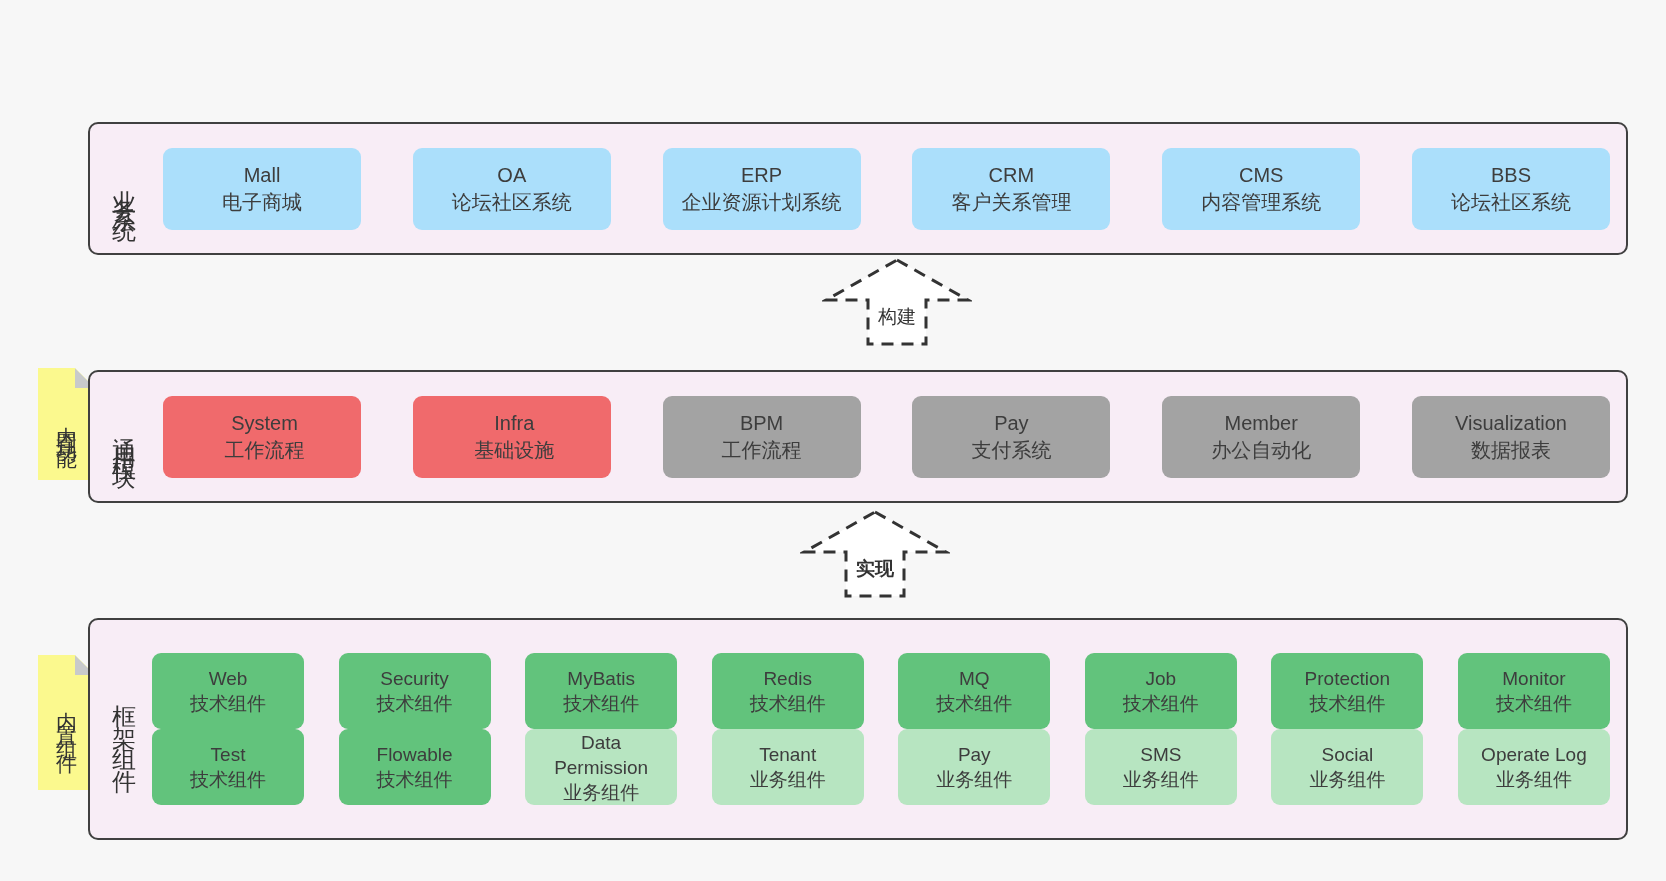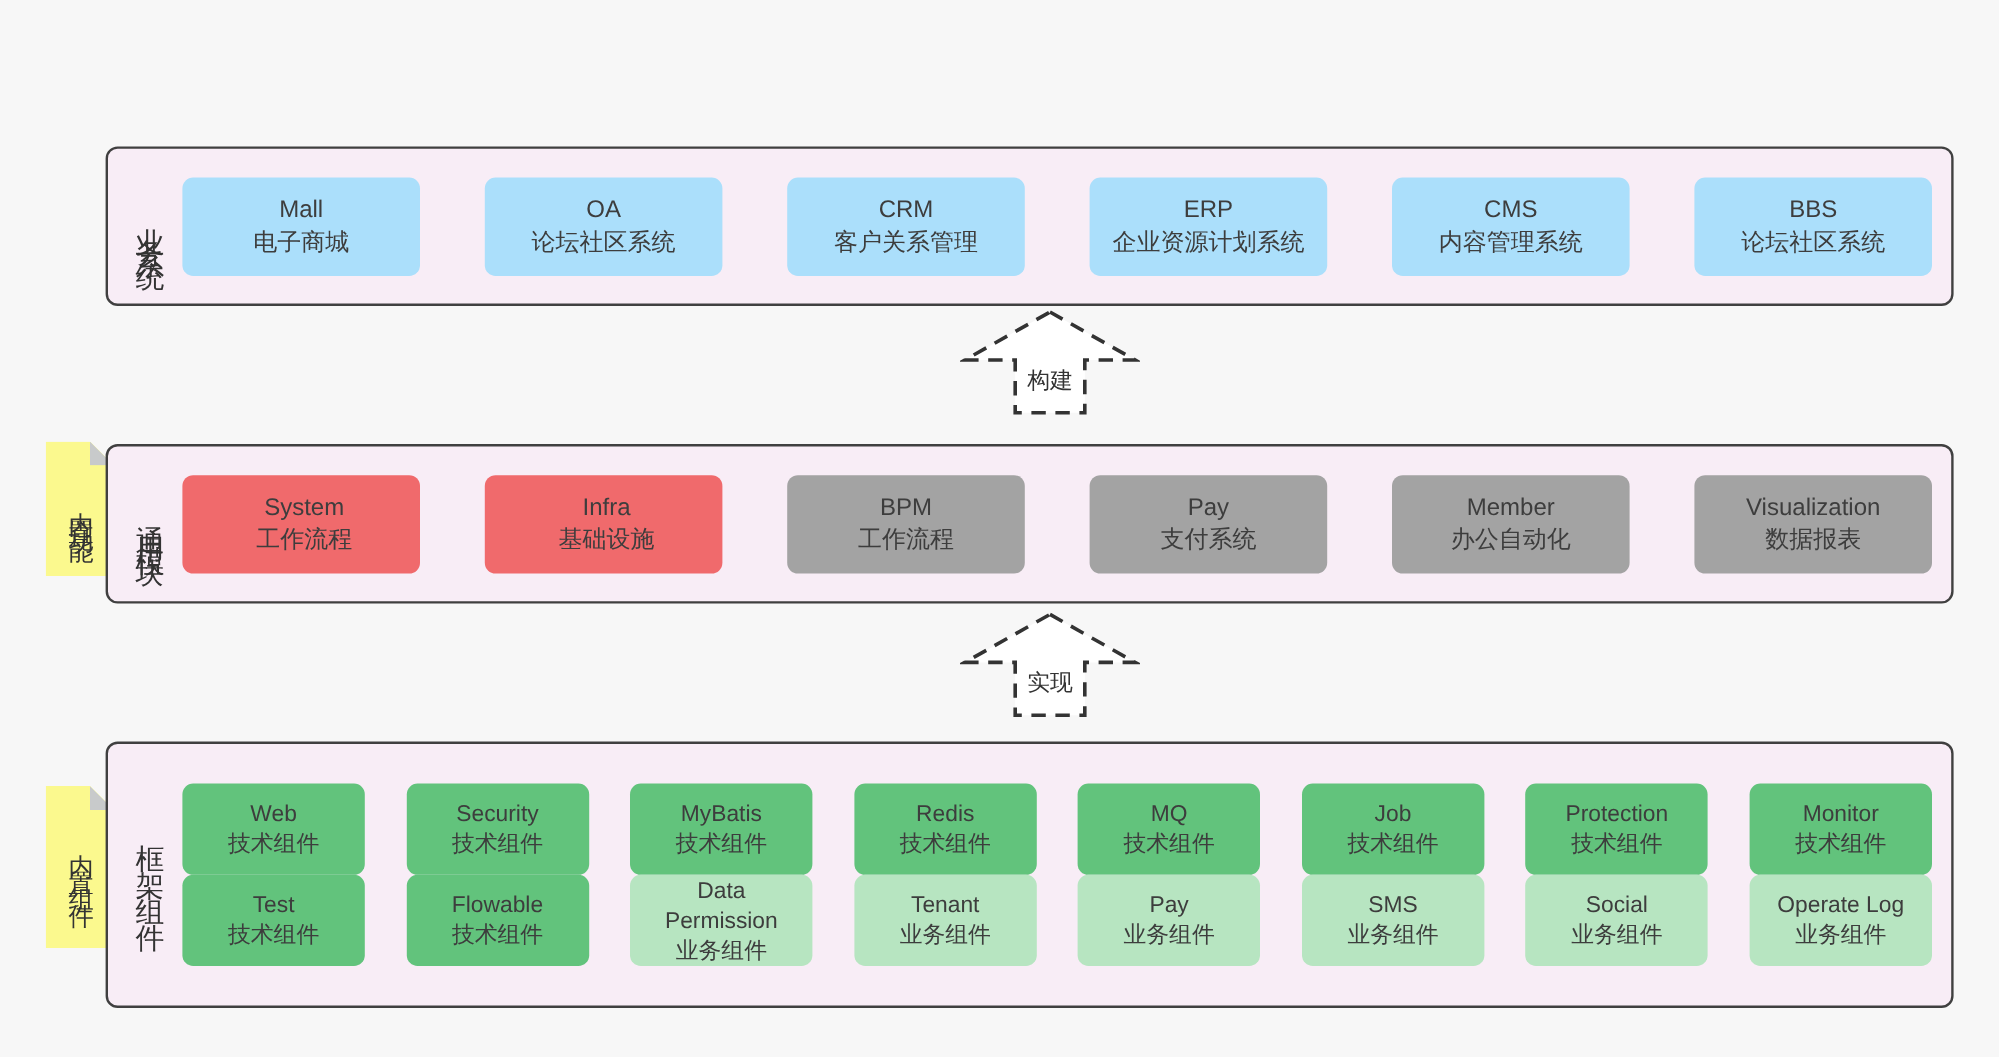--- a/index.html
+++ b/index.html
@@ -49,21 +49,21 @@
     display:flex; justify-content:space-between; align-items:center;
   }
   .box {
     border-radius:9px;
     display:flex; flex-direction:column; align-items:center; justify-content:center;
     text-align:center;
     color:#3d3d3d;
     box-sizing:border-box;
     padding:4px 10px;
   }
-  .box-lg { width:198px; height:82px; font-size:20px; line-height:27px; flex:0 0 auto; }
+  .box-lg { width:198px; height:82px; font-size:20px; line-height:27px; flex:0 0 auto;margin-left:11px; }
   .box-sm { width:152px; height:76px; font-size:19px; line-height:25px; flex:0 0 auto; }
   .box--blue  { background:#abdffb; }
   .box--red   { background:#f06a6c;padding-left:15px; }
   .box--pink  { background:#a3a3a3; }
   .box--green { background:#62c37c; }
   .box--green-light { background:#b7e5c1; }
   .box-title, .box-subtitle { width:100%; }
   .sticky-note {
     position:absolute;
     width:57px;
@@ -109,39 +109,39 @@
     <div class="band-content">
       <div class="box box--blue box-lg">
         <div class="box-title">Mall</div>
         <div class="box-subtitle">电子商城</div>
       </div>
       <div class="box box--blue box-lg">
         <div class="box-title">OA</div>
         <div class="box-subtitle">论坛社区系统</div>
       </div>
       <div class="box box--blue box-lg">
+        <div class="box-title">ERP</div>
+        <div class="box-subtitle">企业资源计划系统</div>
+      </div>
+      <div class="box box--blue box-lg">
         <div class="box-title">CRM</div>
         <div class="box-subtitle">客户关系管理</div>
       </div>
       <div class="box box--blue box-lg">
-        <div class="box-title">ERP</div>
-        <div class="box-subtitle">企业资源计划系统</div>
-      </div>
-      <div class="box box--blue box-lg">
         <div class="box-title">CMS</div>
         <div class="box-subtitle">内容管理系统</div>
       </div>
       <div class="box box--blue box-lg">
         <div class="box-title">BBS</div>
         <div class="box-subtitle">论坛社区系统</div>
       </div>
     </div>
   </div>
 
-  <div class="arrow" style="left:800px; top:256px;font-family:Liberation Serif, serif;">
+  <div class="arrow" style="left:822px; top:256px;font-family:Liberation Serif, serif;">
     <svg width="150" height="92" viewBox="0 0 150 92">
       <polygon points="75,4 146,44 104,44 104,88 46,88 46,44 4,44" fill="#ffffff" stroke="#333333" stroke-width="3" stroke-dasharray="12 8" stroke-linejoin="miter"></polygon>
     </svg>
     <div class="arrow-label">构建</div>
   </div>
 
   <div class="sticky-note" style="top:368px; height:112px;">
     <span class="sticky-fold"></span>
     <span class="vtext sticky-text">内置功能</span>
   </div>
@@ -171,21 +171,21 @@
         <div class="box-title">Member</div>
         <div class="box-subtitle">办公自动化</div>
       </div>
       <div class="box box--pink box-lg">
         <div class="box-title">Visualization</div>
         <div class="box-subtitle">数据报表</div>
       </div>
     </div>
   </div>
 
-  <div class="arrow" style="left:800px; top:508px;">
+  <div class="arrow" style="left:800px; top:508px;font-weight:bold;">
     <svg width="150" height="92" viewBox="0 0 150 92">
       <polygon points="75,4 146,44 104,44 104,88 46,88 46,44 4,44" fill="#ffffff" stroke="#333333" stroke-width="3" stroke-dasharray="12 8" stroke-linejoin="miter"></polygon>
     </svg>
     <div class="arrow-label">实现</div>
   </div>
 
   <div class="sticky-note" style="top:655px; height:135px;">
     <span class="sticky-fold"></span>
     <span class="vtext sticky-text-lg">内置组件</span>
   </div>

